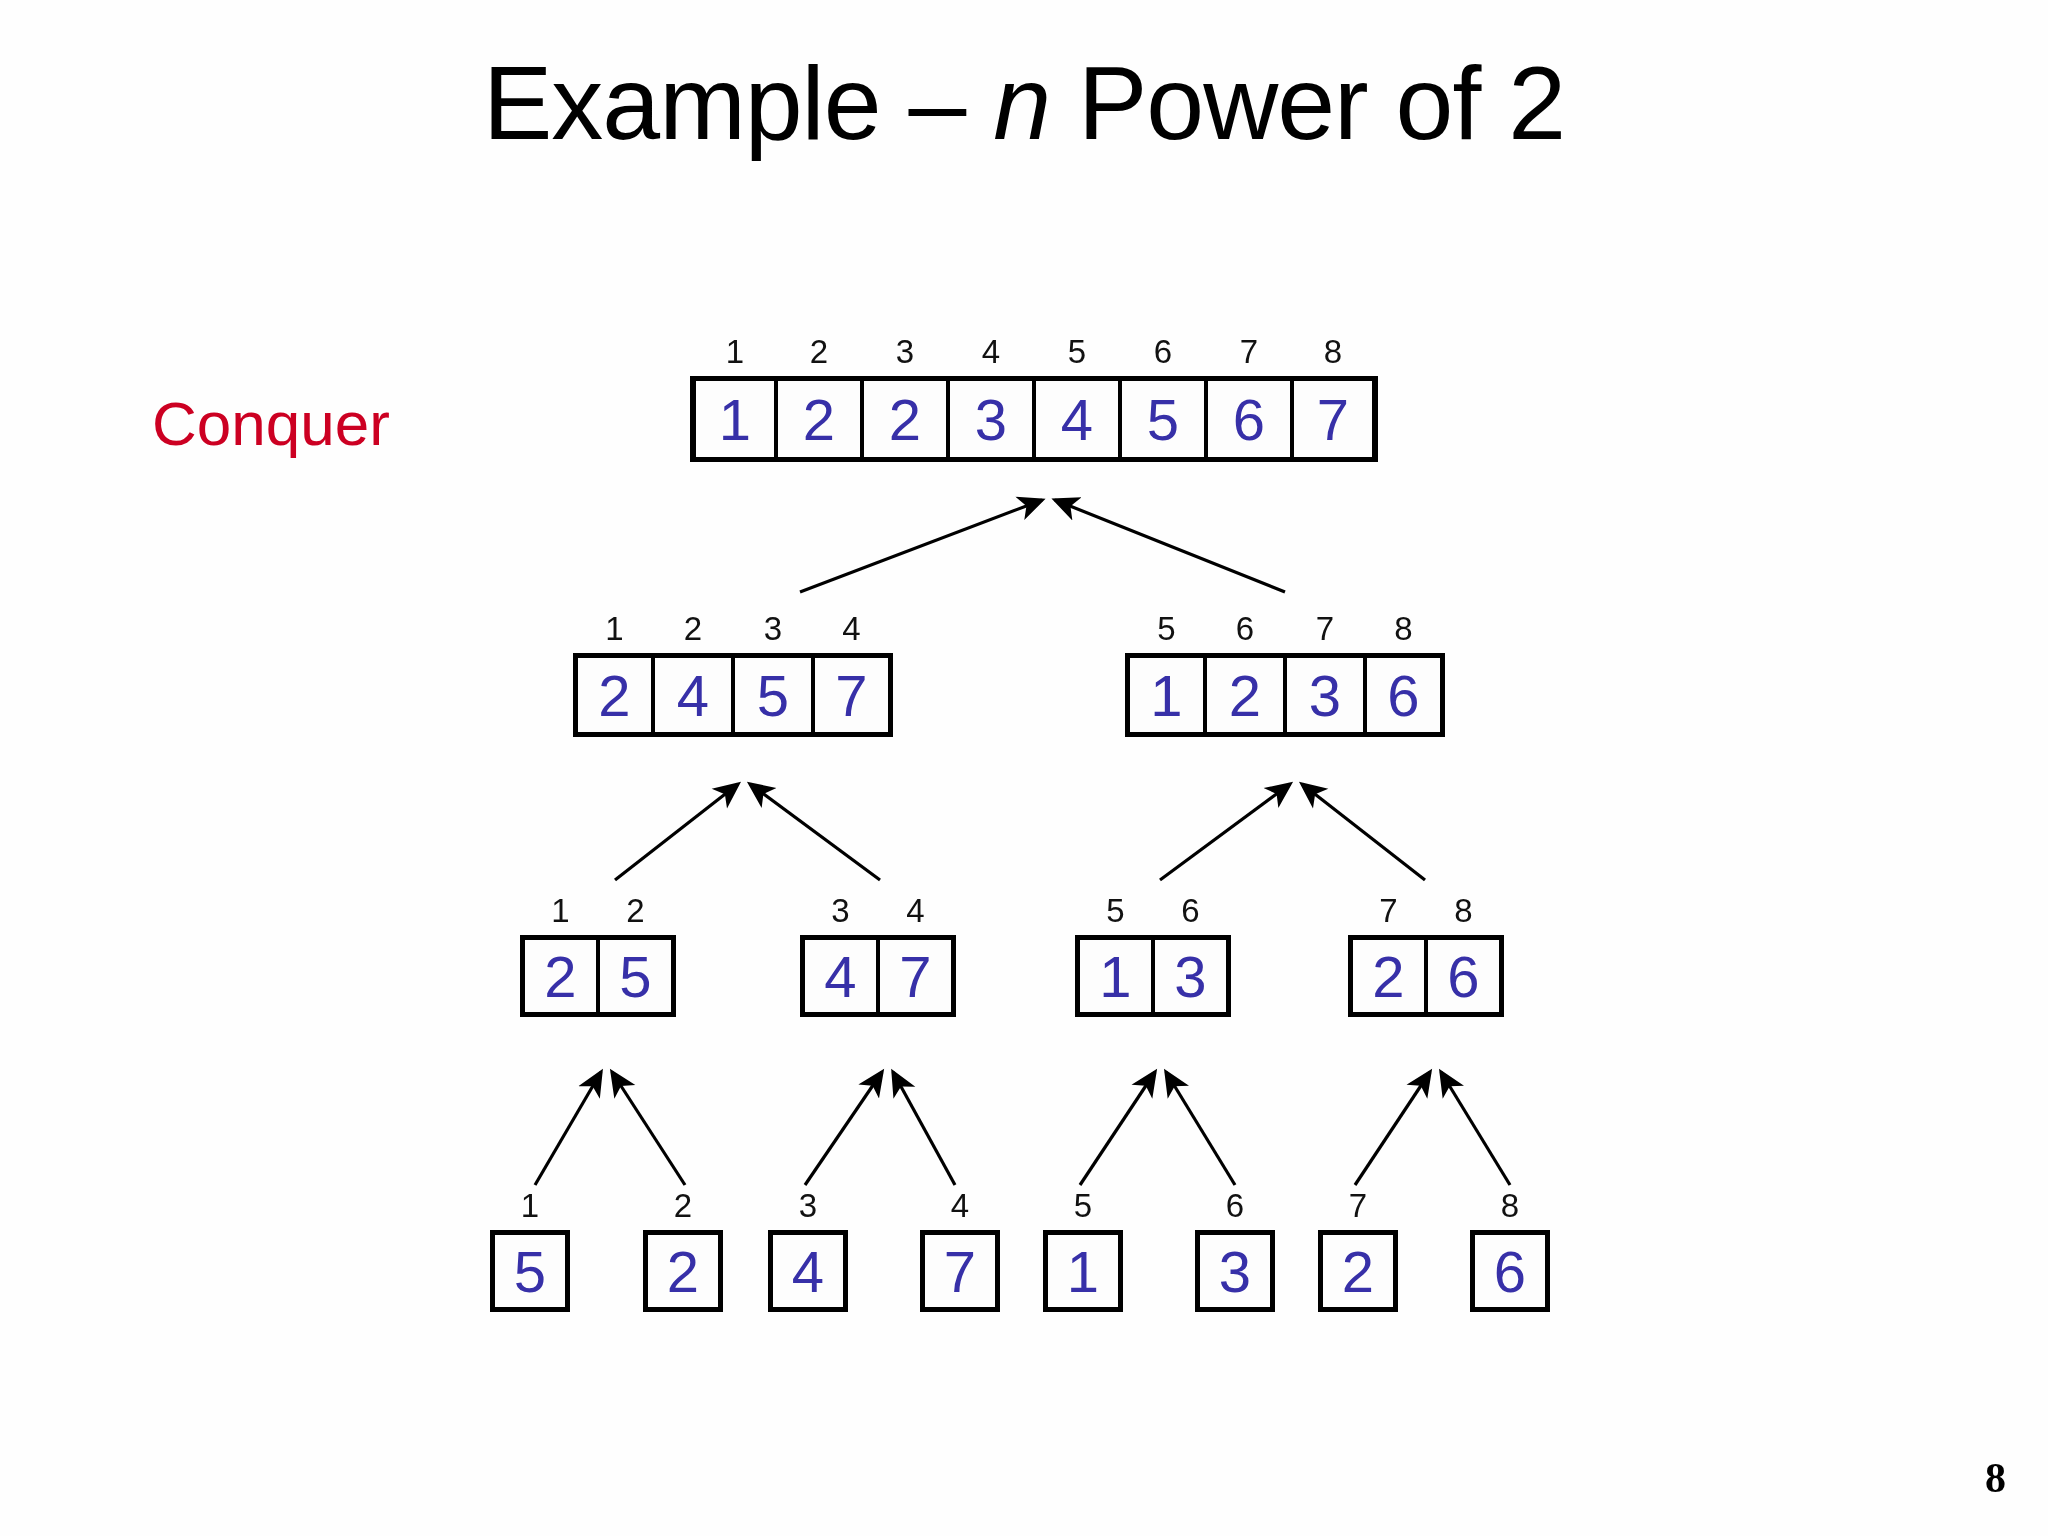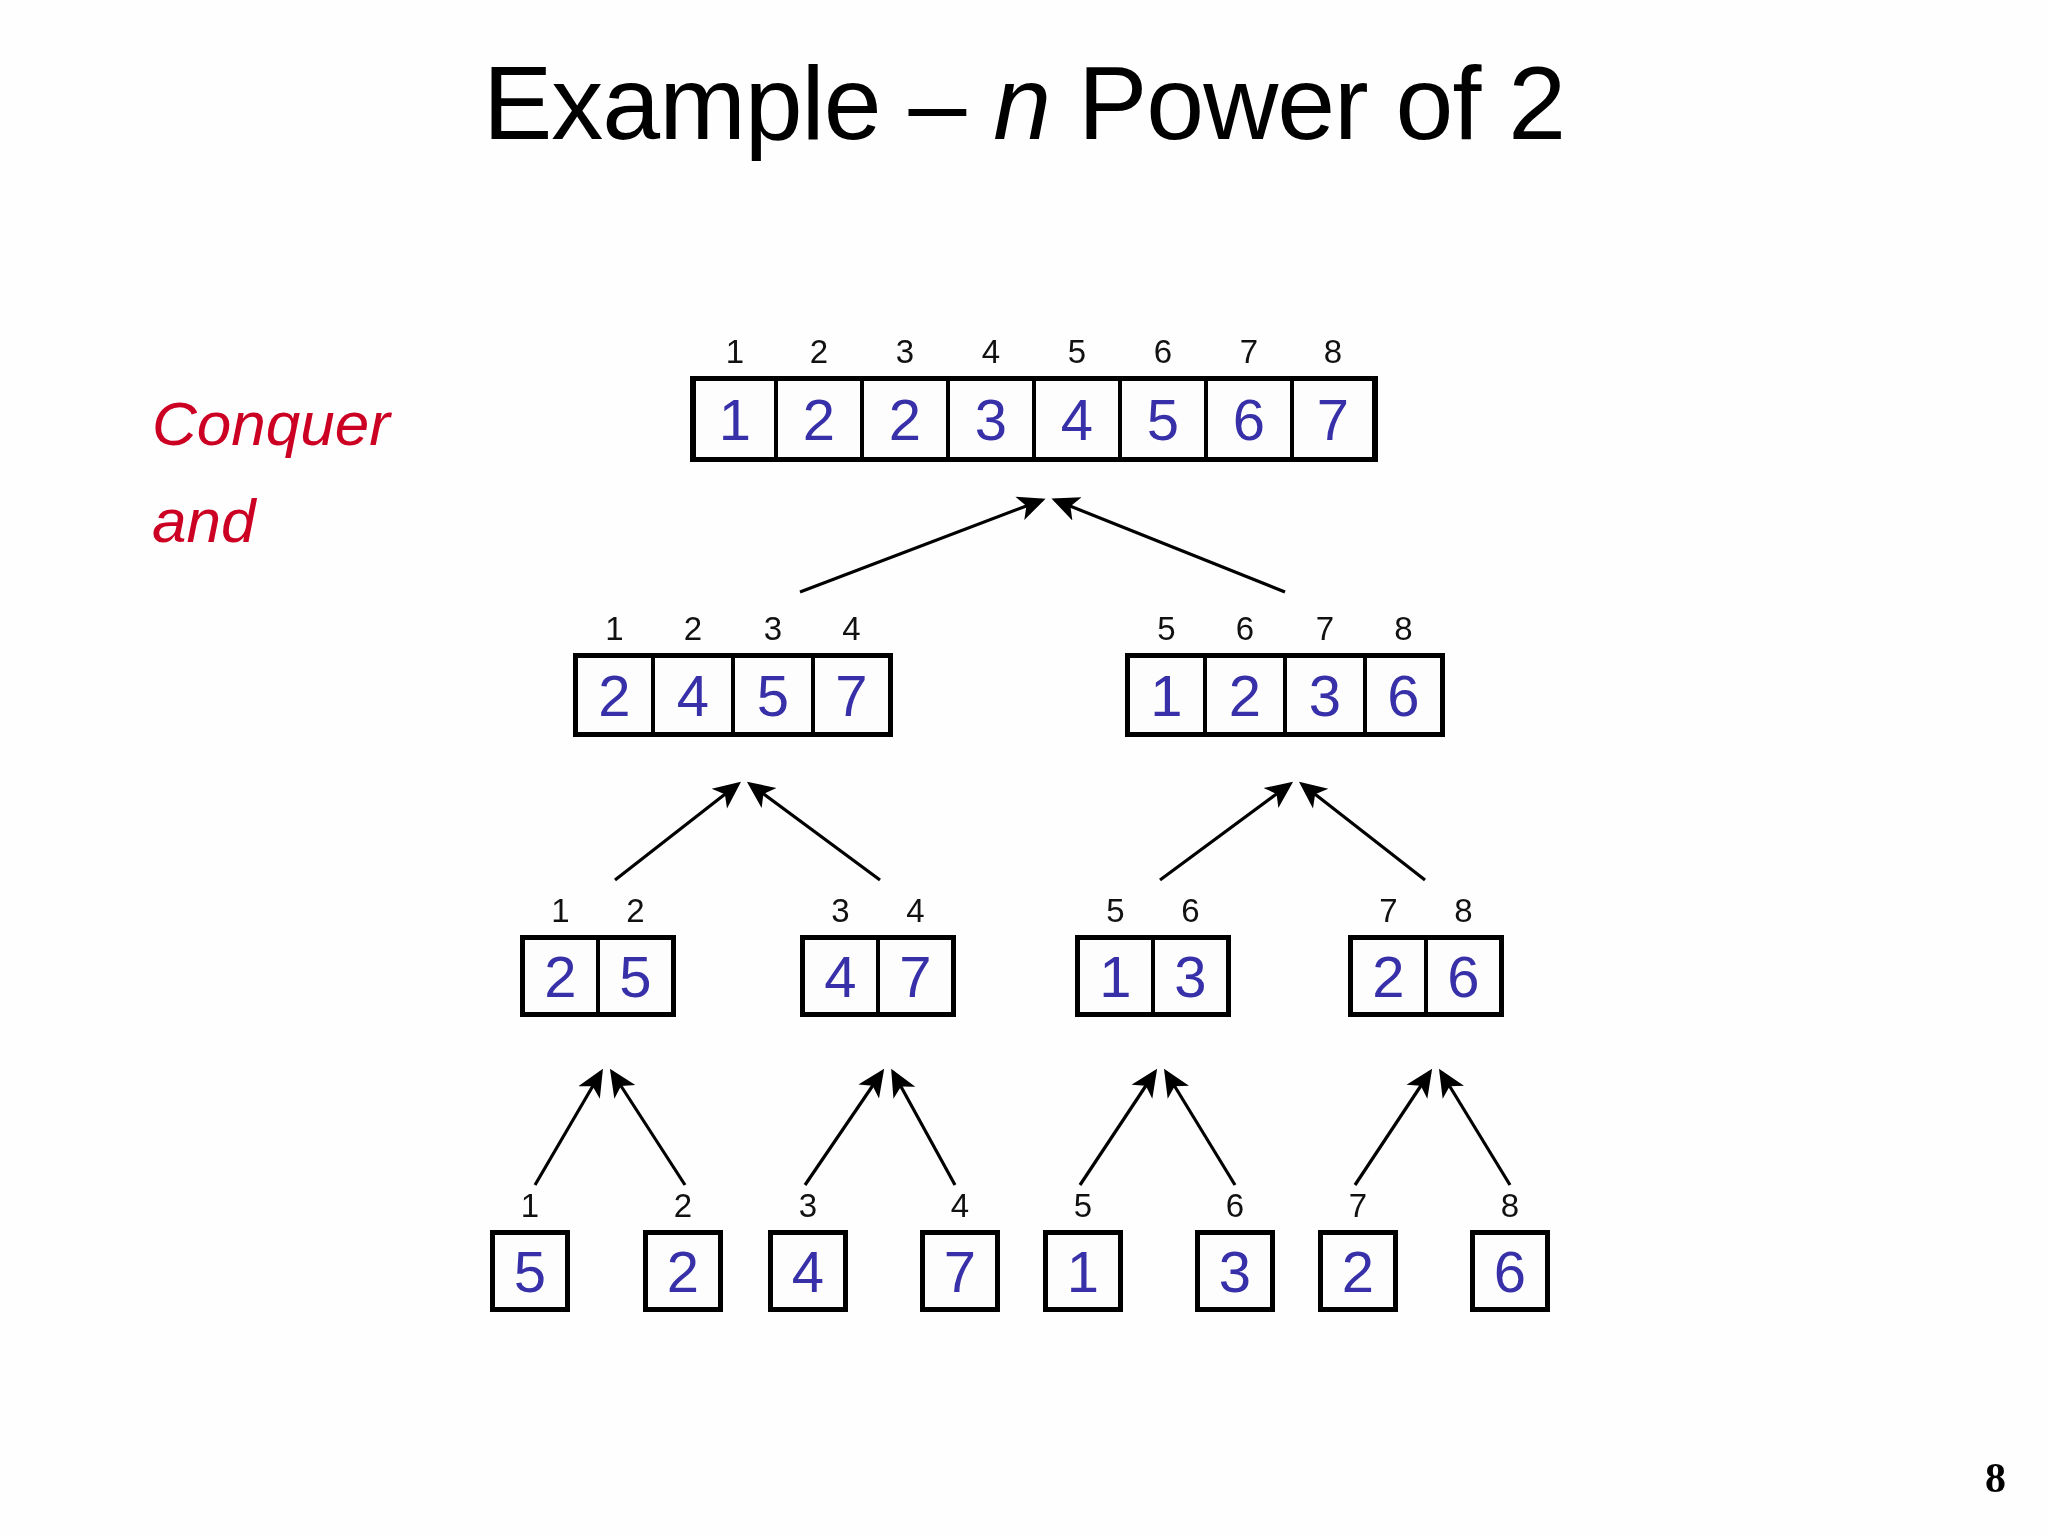--- a/index.html
+++ b/index.html
@@ -69,21 +69,21 @@
     position: absolute;
     left: 152px;
     top: 375px;
     width: 380px;
     color: #CC0022;
     font-family: "Liberation Sans", sans-serif;
     font-size: 62px;
     line-height: 97px;
     font-weight: 400;
   }
-  #caption div { white-space: nowrap; font-style: italic; }
+  #caption div { white-space: nowrap; }
 
   
   #page-number {
     position: absolute;
     right: 78px;
     bottom: 34px;
     font-family: "Liberation Serif", serif;
     font-size: 42px;
     font-weight: 700;
     color: #000000;
@@ -188,21 +188,20 @@
 <body>
 
 <div id="slide">
 
   <div id="title"><span>Example – </span><span class="var-n">n</span><span> Power of 2</span></div>
 
   <div id="title-rule"></div>
 
   <div id="caption">
     <div>Conquer</div>
-    <div>and</div>
   </div>
 
   <div id="diagram">
 
     <svg id="arrows" viewBox="0 0 2048 1536" xmlns="http://www.w3.org/2000/svg">
       <defs>
         <marker id="arrowhead" markerWidth="9" markerHeight="9" refX="7.4" refY="4.5" orient="auto" markerUnits="strokeWidth">
           <path d="M0,0.6 L8.6,4.5 L0,8.4 L2.2,4.5 Z" fill="#000000"></path>
         </marker>
       </defs>

